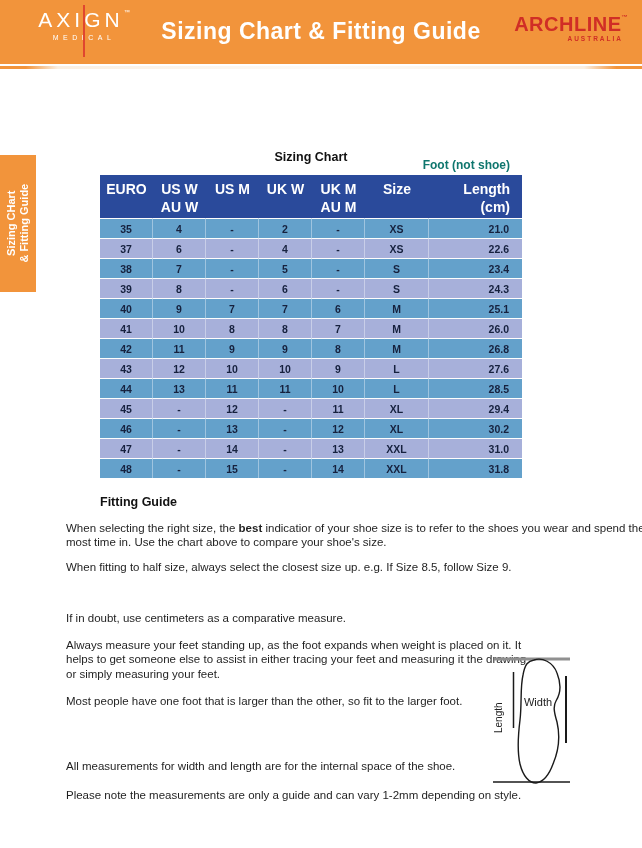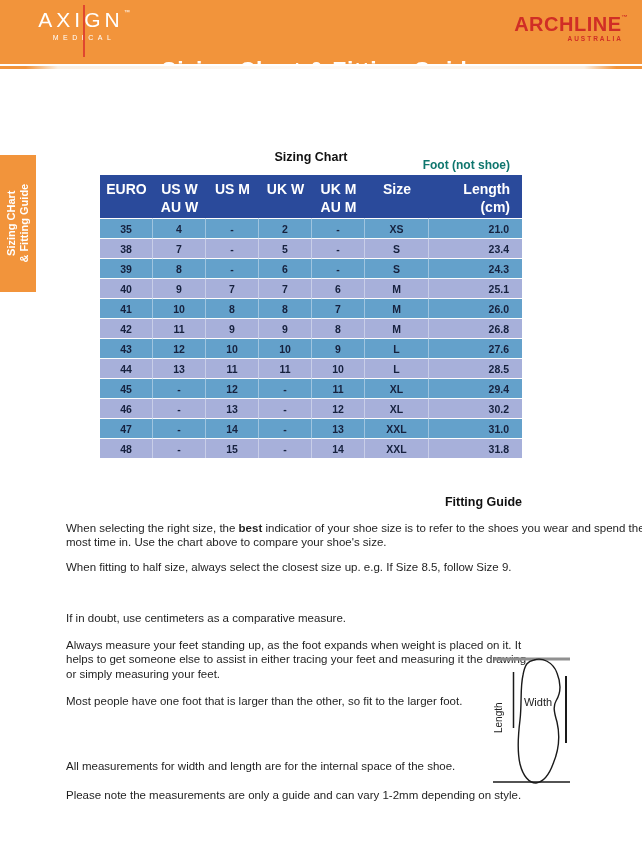--- a/index.html
+++ b/index.html
@@ -7,21 +7,21 @@
         font-family:"Liberation Sans",sans-serif;color:#1f1f1f;}
 
   
   .header{position:absolute;left:0;top:0;width:642px;height:64px;background:var(--brand-orange,#F2943B);}
   .axign{position:absolute;left:24px;top:9px;width:120px;text-align:center;color:#fff;}
   .axign-name{font-size:21px;letter-spacing:4px;line-height:1;}
   .axign-tm{font-size:6px;vertical-align:top;letter-spacing:0;}
   .axign-sub{font-size:7px;letter-spacing:4.5px;margin-top:4px;}
   .axign-line{position:absolute;left:83px;top:5px;width:2px;height:52px;background:var(--axign-line-red,#E0462F);}
   .doc-title{position:absolute;left:0;top:18px;width:642px;text-align:center;
-             color:#fff;font-size:23px;font-weight:bold;letter-spacing:.5px;margin-top:40px;}
+             color:#fff;font-size:23px;font-weight:bold;letter-spacing:.5px;}
   .archline{position:absolute;right:14px;top:14px;text-align:right;color:var(--brand-red,#D02E26);}
   .archline-name{font-size:20px;font-weight:bold;letter-spacing:.5px;line-height:1;}
   .archline-tm{font-size:6px;vertical-align:top;}
   .archline-sub{font-size:6.5px;letter-spacing:2px;margin-top:1px;padding-right:5px;font-weight:bold;}
   .header-rule{position:absolute;left:0;top:66px;width:642px;height:3px;
       background:linear-gradient(90deg,var(--brand-orange,#F2943B) 0%,var(--brand-orange,#F2943B) 4%,
       #FAEFE2 9%,#FDFAF7 50%,#FAEFE2 91%,var(--brand-orange,#F2943B) 96%,var(--brand-orange,#F2943B) 100%);}
 
   
   .side-tab{position:absolute;left:0;top:155px;width:36px;height:137px;background:var(--brand-orange,#F2943B);
@@ -39,21 +39,21 @@
   .sizing-table thead th{background:var(--table-header-blue,#2A4A9B);color:#fff;font-size:14px;
         font-weight:bold;height:38px;vertical-align:top;padding:5px 0 0 0;line-height:1.32;text-align:center;}
   .sizing-table thead th.col-length{text-align:right;padding-right:12px;}
   .sizing-table tbody td{height:19px;font-size:10.5px;font-weight:bold;color:var(--cell-text,#16213E);
         text-align:center;padding:0;border-top:1.5px solid #FDFDFD;border-right:1px solid rgba(255,255,255,.38);}
   .sizing-table tbody td:last-child{text-align:right;padding-right:13px;border-right:none;}
   .sizing-table tbody tr:nth-child(odd) td{background:var(--row-blue,#64A1CB);}
   .sizing-table tbody tr:nth-child(even) td{background:var(--row-periwinkle,#A7B0DA);}
 
   
-  .h-center{position:absolute;left:100px;width:422px;text-align:right;
+  .h-center{position:absolute;left:100px;width:422px;text-align:left;
             font-size:12.5px;font-weight:bold;color:#111;}
   .para{position:absolute;left:22px;font-size:11.5px;line-height:1.25;color:#1f1f1f;margin-left:44px;}
   .bold{font-weight:bold;}
 
   
   .foot-diagram{position:absolute;left:486px;top:648px;}
   .foot-diagram text{font-family:"Liberation Sans",sans-serif;fill:#222;}
 </style>
 </head>
 <body>
@@ -130,20 +130,29 @@
         <tr>
           <td>35</td>
           <td>4</td>
           <td>-</td>
           <td>2</td>
           <td>-</td>
           <td>XS</td>
           <td>21.0</td>
         </tr>
         <tr>
+          <td>37</td>
+          <td>6</td>
+          <td>-</td>
+          <td>4</td>
+          <td>-</td>
+          <td>XS</td>
+          <td>22.6</td>
+        </tr>
+        <tr>
           <td>38</td>
           <td>7</td>
           <td>-</td>
           <td>5</td>
           <td>-</td>
           <td>S</td>
           <td>23.4</td>
         </tr>
         <tr>
           <td>39</td>

